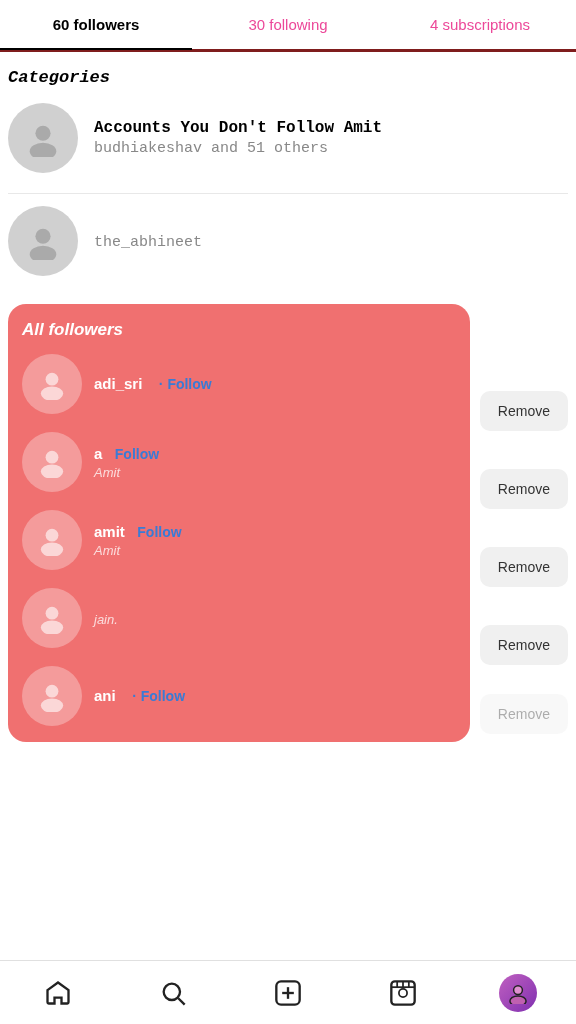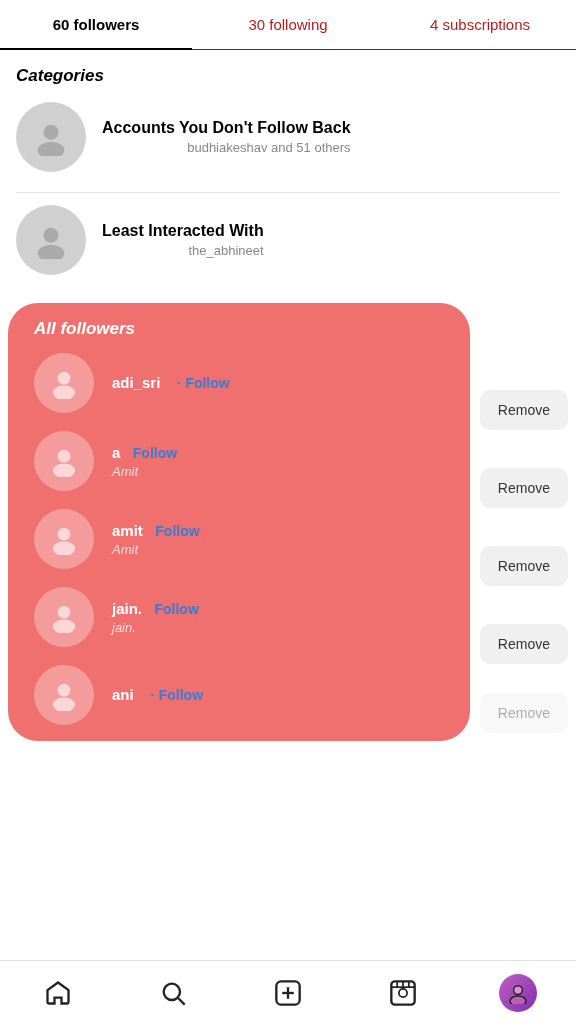--- a/index.html
+++ b/index.html
@@ -9,49 +9,50 @@
       background: #fff;
       width: 576px;
       min-height: 1024px;
       overflow-x: hidden;
       position: relative;
     }
 
     
     .tabs {
       display: flex;
-      border-bottom: 1px solid #7f1d1d;
+      border-bottom: 3px solid #7f1d1d;
       background: #fff;
     }
     .tab {
       flex: 1;
       text-align: center;
       padding: 16px 8px;
       font-size: 15px;
-      color: #b91c1c;
+      color: #ec4899;
       cursor: pointer;
       position: relative;
     }
     .tab.active {
       color: #000;
       font-weight: 700;
     }
     .tab.active::after {
       content: '';
       position: absolute;
       bottom: -1px;
       left: 0;
       right: 0;
       height: 2px;
       background: #000;
     }
 
     
     .categories-section {
-      padding: 16px 16px 8px;
+      padding: 16px 8px 8px;
+      font-family: Liberation Mono, monospace;
     }
     .categories-title {
       font-size: 17px;
       font-style: italic;
       font-weight: 600;
       color: #000;
       margin-bottom: 16px;
     }
     .category-item {
       display: flex;
@@ -77,54 +78,52 @@
     }
     .category-text {
       margin-left: 16px;
     }
     .category-name {
       font-size: 16px;
       font-weight: 600;
       color: #000;
     }
     .category-sub {
-      font-size: 13px;
+      font-size: 15px;
       color: #888;
       margin-top: 3px;
-      text-align: right;
     }
 
     
     .divider {
       height: 1px;
       background: #e8e8e8;
       margin: 4px 0 12px;
     }
 
     
     .followers-card {
       background: #f07070;
-      border-radius: 30px;
+      border-radius: 18px;
       margin: 12px 12px 12px 12px;
-      padding: 16px 26px;
+      padding: 16px 14px;
     }
     .followers-card-title {
       font-size: 17px;
       font-weight: 700;
       color: #fff;
       margin-bottom: 14px;
       font-style: italic;
     }
 
     
     .follower-row {
       display: flex;
       align-items: center;
       margin-bottom: 18px;
-      gap: 6px;
     }
     .follower-avatar {
       width: 60px;
       height: 60px;
       border-radius: 50%;
       background: rgba(255,255,255,0.3);
       display: flex;
       align-items: center;
       justify-content: center;
       flex-shrink: 0;
@@ -246,36 +245,35 @@
     <div class="categories-title">Categories</div>
 
     <div class="category-item">
       <div class="avatar-circle">
         <svg viewBox="0 0 40 40" xmlns="http://www.w3.org/2000/svg">
           <circle cx="20" cy="15" r="8" fill="#aaa"></circle>
           <ellipse cx="20" cy="34" rx="14" ry="9" fill="#aaa"></ellipse>
         </svg>
       </div>
       <div class="category-text">
-        <div class="category-name">Accounts You Don't Follow Back</div>
+        <div class="category-name">Accounts You Don't Follow Amit</div>
         <div class="category-sub">budhiakeshav and 51 others</div>
       </div>
     </div>
 
     <div class="divider"></div>
 
     <div class="category-item">
       <div class="avatar-circle">
         <svg viewBox="0 0 40 40" xmlns="http://www.w3.org/2000/svg">
           <circle cx="20" cy="15" r="8" fill="#aaa"></circle>
           <ellipse cx="20" cy="34" rx="14" ry="9" fill="#aaa"></ellipse>
         </svg>
       </div>
       <div class="category-text">
-        <div class="category-name">Least Interacted With</div>
         <div class="category-sub">the_abhineet</div>
       </div>
     </div>
   </div>
 
   <div style="display:flex; align-items:flex-start; margin: 0 8px;">
     <div class="followers-card" style="flex:1; margin:0;">
       <div class="followers-card-title">All followers</div>
 
       <div class="follower-row">
@@ -327,24 +325,20 @@
       </div>
 
       <div class="follower-row">
         <div class="follower-avatar">
           <svg viewBox="0 0 40 40" xmlns="http://www.w3.org/2000/svg">
             <circle cx="20" cy="14" r="8" fill="rgba(255,255,255,0.6)"></circle>
             <ellipse cx="20" cy="32" rx="14" ry="9" fill="rgba(255,255,255,0.6)"></ellipse>
           </svg>
         </div>
         <div class="follower-info">
-          <div>
-            <span class="follower-username">jain.</span>
-            <span class="follower-follow">Follow</span>
-          </div>
           <div class="follower-realname">jain.</div>
         </div>
       </div>
 
       <div class="follower-row" style="margin-bottom:0;">
         <div class="follower-avatar">
           <svg viewBox="0 0 40 40" xmlns="http://www.w3.org/2000/svg">
             <circle cx="20" cy="14" r="8" fill="rgba(255,255,255,0.6)"></circle>
             <ellipse cx="20" cy="32" rx="14" ry="9" fill="rgba(255,255,255,0.6)"></ellipse>
           </svg>

